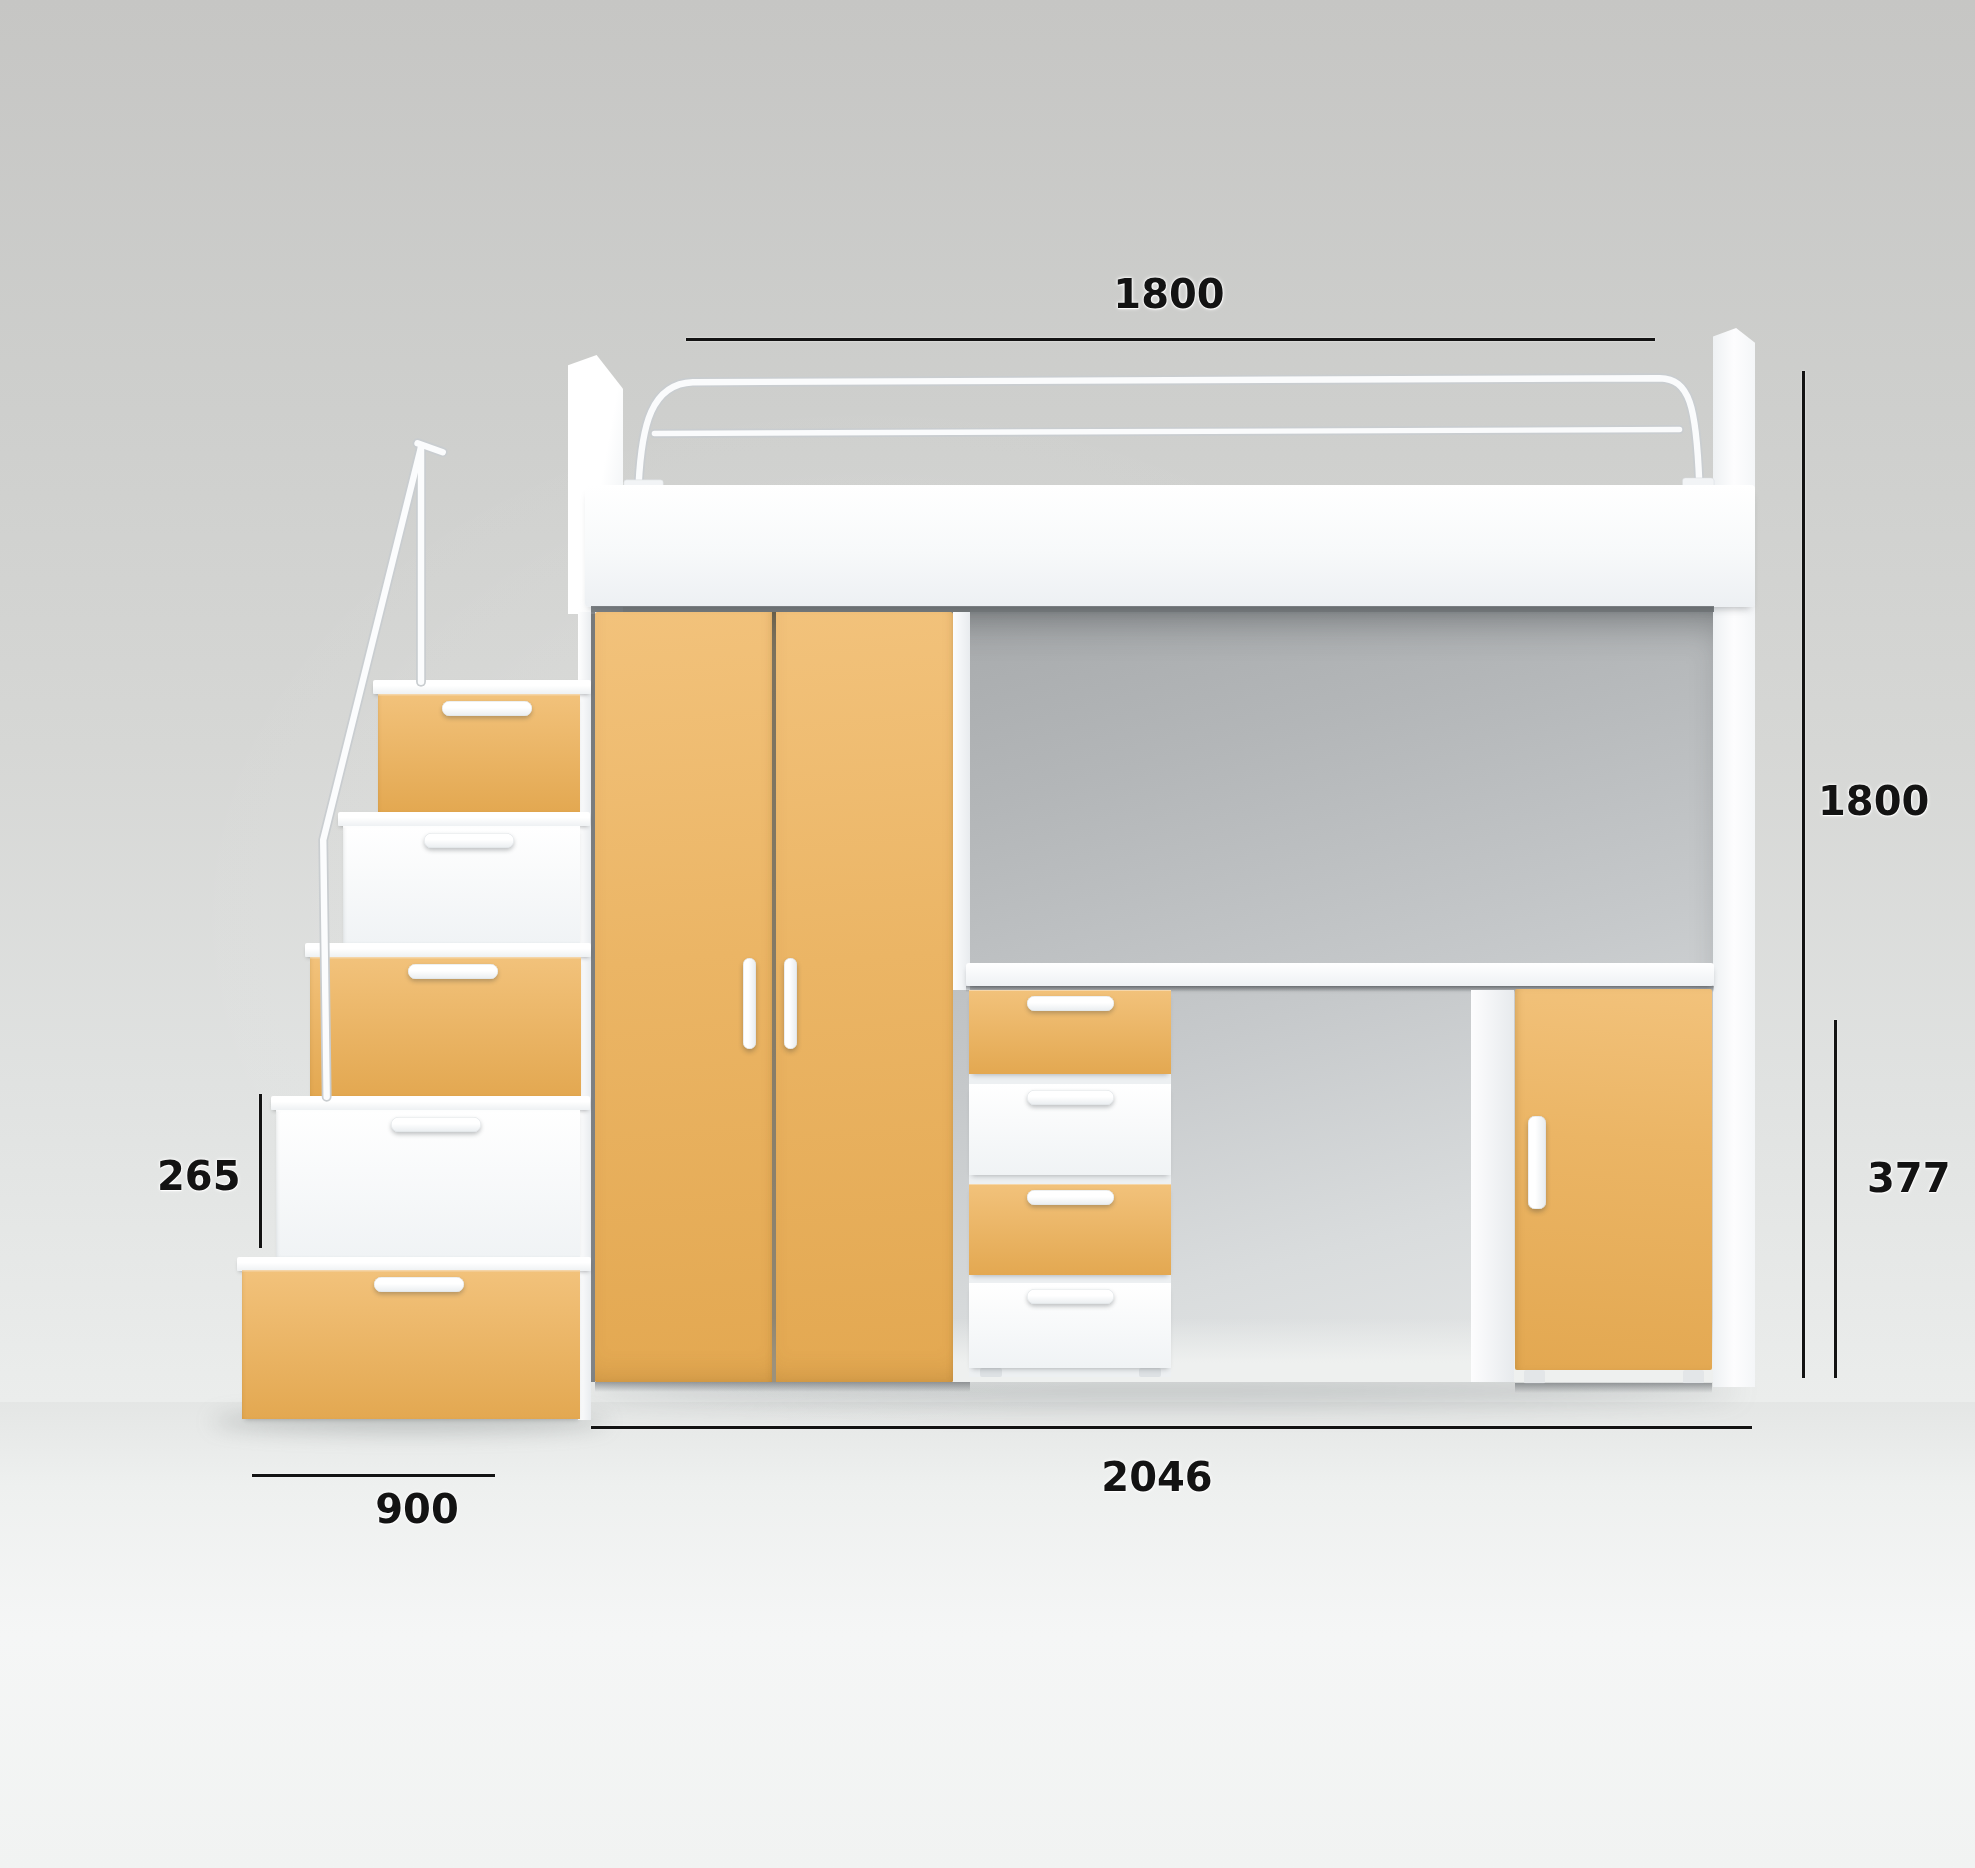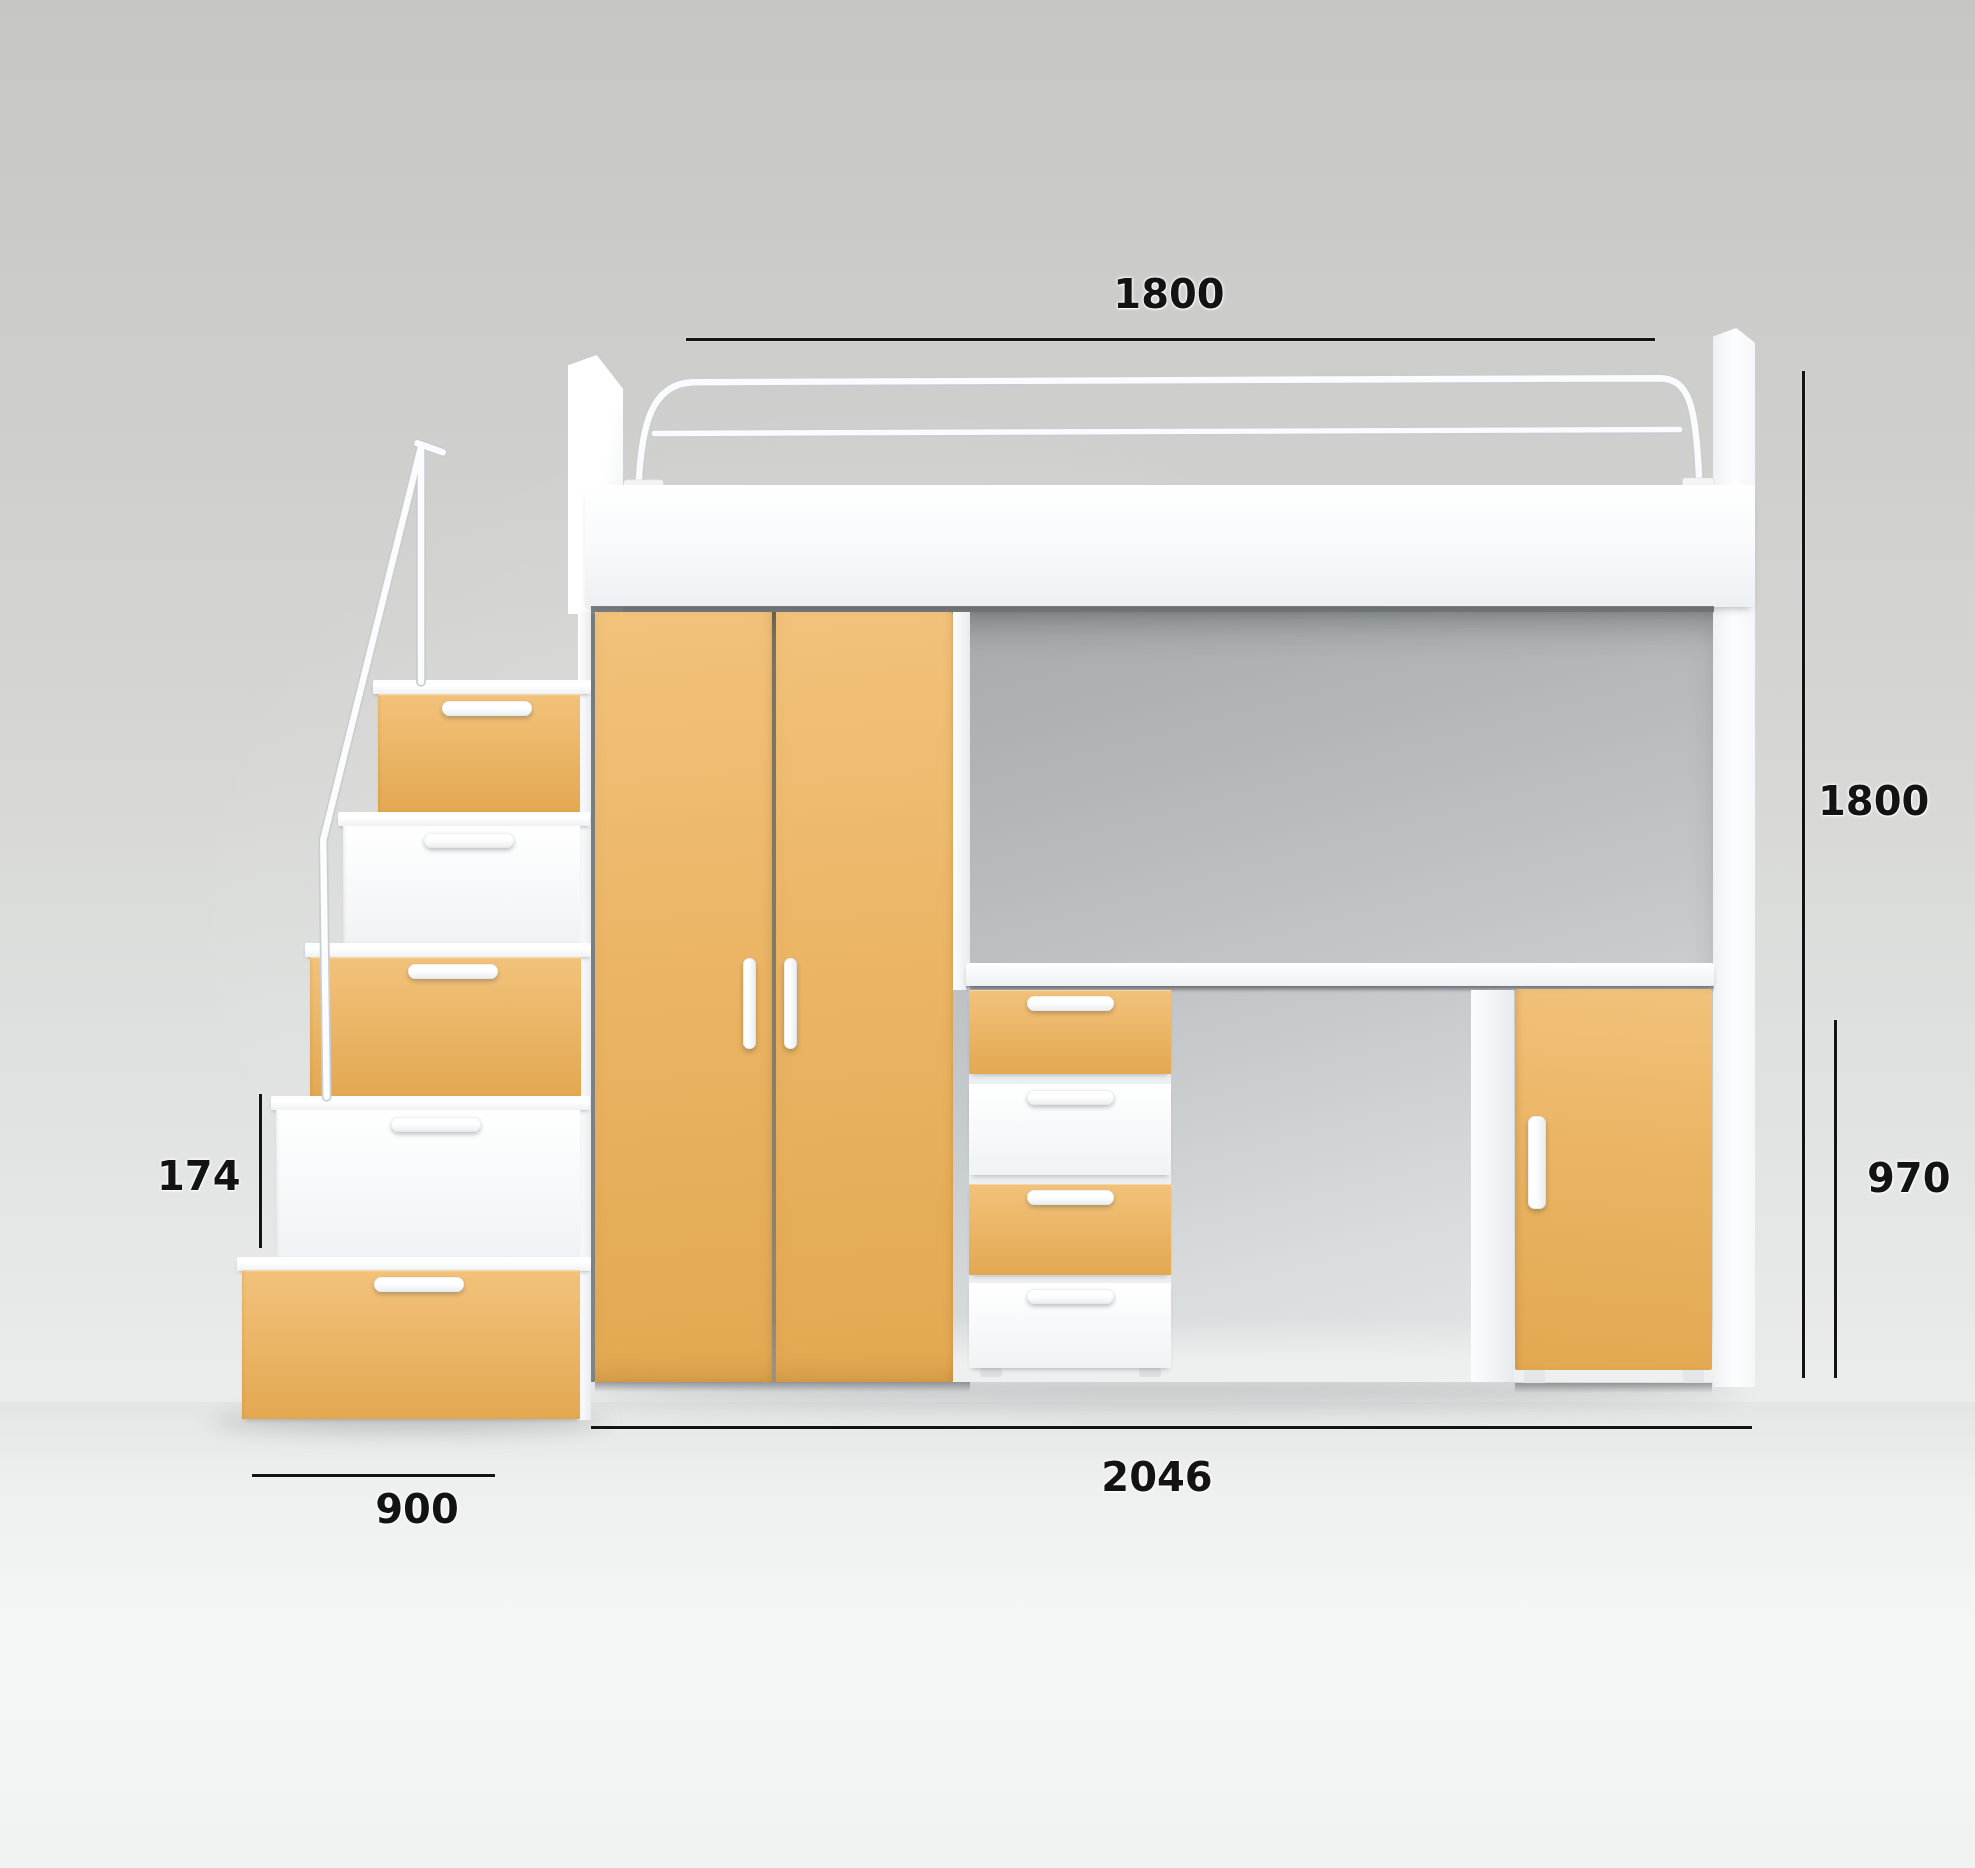--- a/index.html
+++ b/index.html
@@ -194,24 +194,24 @@
     </g>
   </svg>
 
   <div class="abs dim-line dl-h" style="left:686px;top:338px;width:969px;"></div>
   <div class="abs dim-label center-x" style="left:1169px;top:277px;">1800</div>
 
   <div class="abs dim-line dl-v" style="left:1802px;top:371px;height:1007px;"></div>
   <div class="abs dim-label" style="left:1818px;top:784px;">1800</div>
 
   <div class="abs dim-line dl-v" style="left:1834px;top:1020px;height:358px;"></div>
-  <div class="abs dim-label" style="left:1867px;top:1161px;">970</div>
+  <div class="abs dim-label" style="left:1867px;top:1161px;">377</div>
 
   <div class="abs dim-line dl-v" style="left:259px;top:1094px;height:154px;"></div>
-  <div class="abs dim-label" style="left:157px;top:1159px;">174</div>
+  <div class="abs dim-label" style="left:157px;top:1159px;">265</div>
 
   <div class="abs dim-line dl-h" style="left:252px;top:1474px;width:243px;"></div>
   <div class="abs dim-label center-x" style="left:417px;top:1492px;">900</div>
 
   <div class="abs dim-line dl-h" style="left:591px;top:1426px;width:1161px;height:3px;"></div>
   <div class="abs dim-label center-x" style="left:1157px;top:1460px;">2046</div>
 
 </div>
 
 

